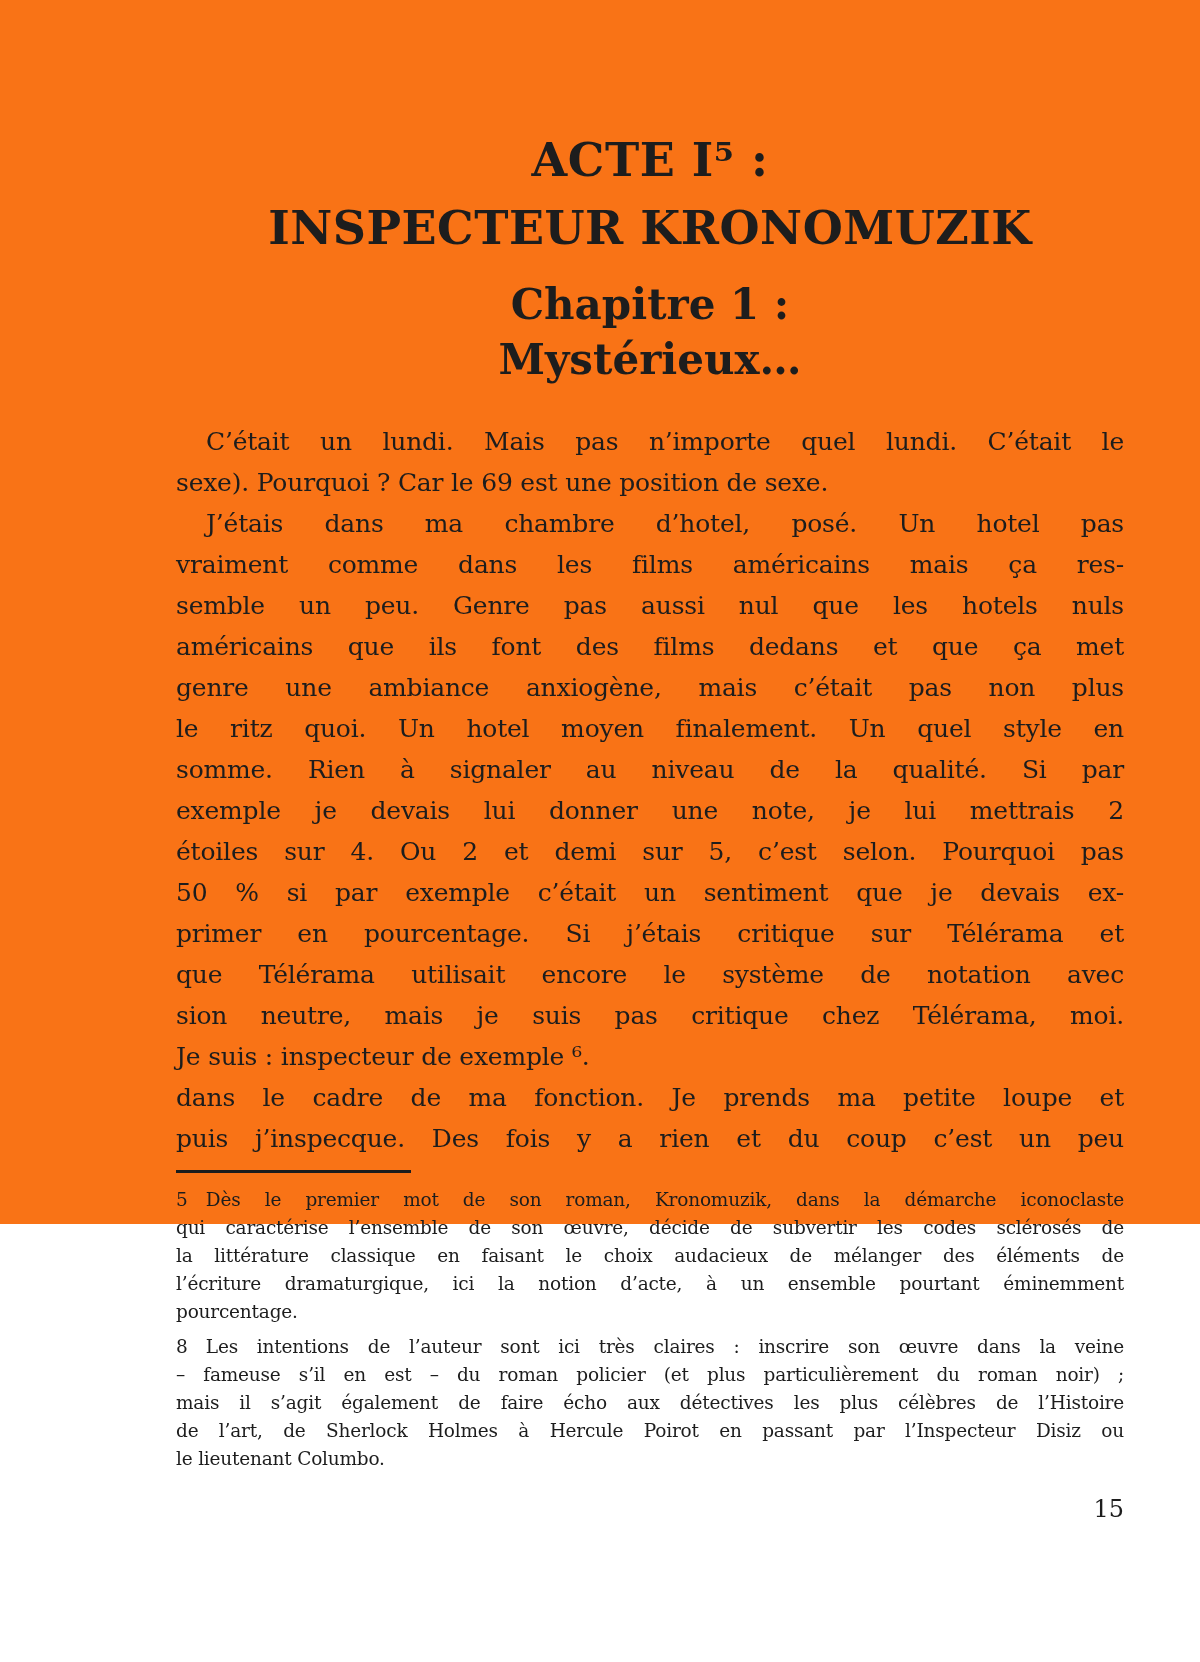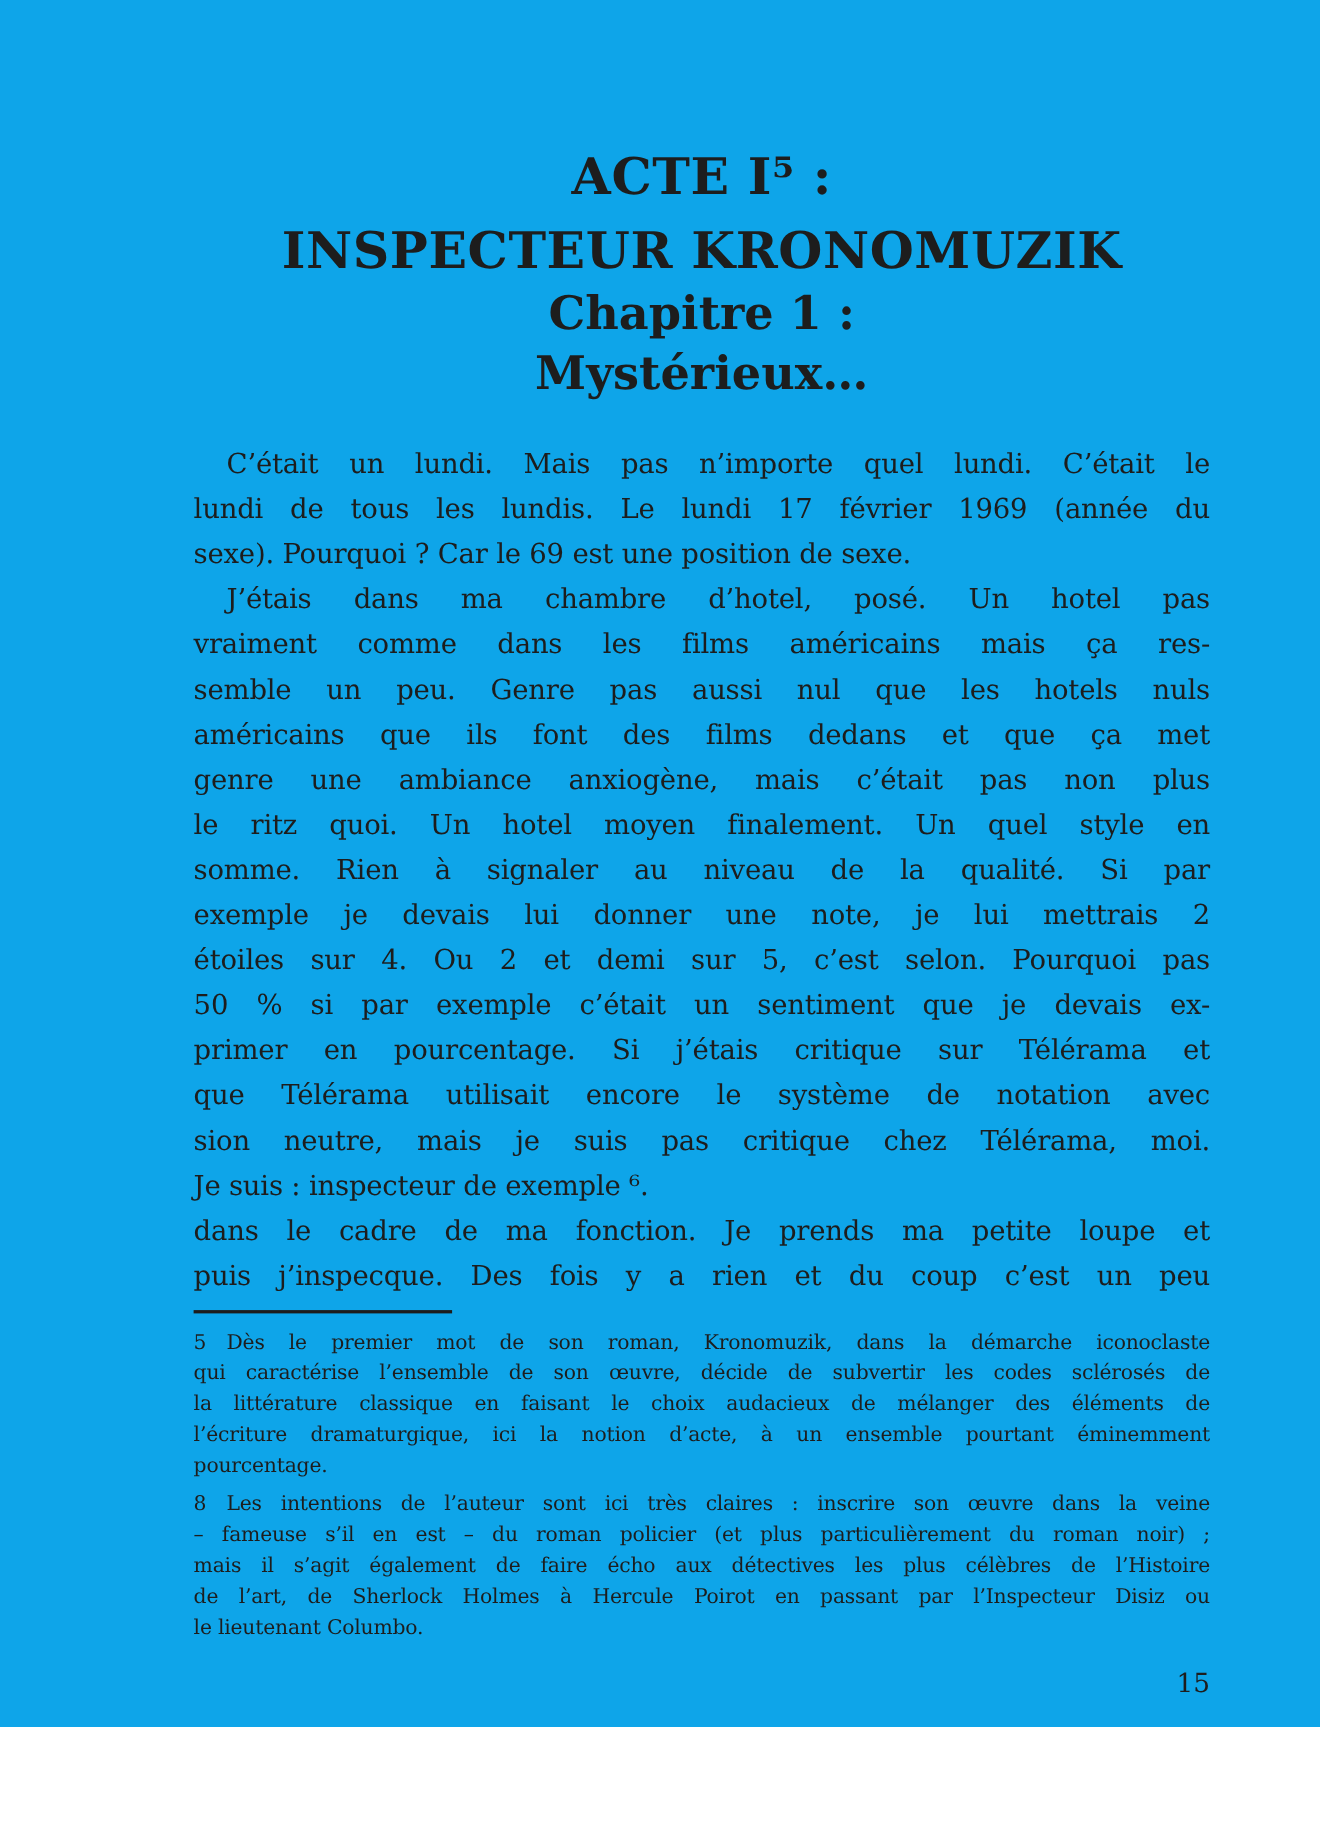--- a/index.html
+++ b/index.html
@@ -5,38 +5,38 @@
   html, body { margin: 0; padding: 0; }
   body {
     width: 1200px; height: 1662px;
     background: #ffffff;
     color: #1d1d1d;
     font-family: "DejaVu Serif", serif;
     overflow: hidden;
   }
   .sheet {
     box-sizing: border-box;
-    width: 1200px; height: 1570px;
-    padding: 134px 100px 0 176px;
-    background: #0ea5e9;
+    width: 1200px; height: 1224px;
+    padding: 134px 76px 0 176px;
+    background: #f97316;
   }
   .heading { text-align: center; }
   .t1 {
     font-weight: 700;
     font-size: 46px;
     line-height: 52px;
     letter-spacing: 0.5px;
   }
   .t1b { margin-top: 16px; }
   .t2 {
     font-weight: 700;
     font-size: 42px;
     line-height: 46px;
   }
-  .t2a { margin-top: 8px; }
+  .t2a { margin-top: 28px; }
   .t2b { margin-top: 9px; }
 
   .body-block {
     margin-top: 38px;
     font-size: 25px;
     line-height: 41px;
     letter-spacing: -0.2px;
   }
   .line {
     text-align: justify;
@@ -73,21 +73,20 @@
   <div class="heading">
     <div class="t1 t1a">ACTE I⁵ :</div>
     <div class="t1 t1b">INSPECTEUR KRONOMUZIK</div>
     <div class="t2 t2a">Chapitre 1 :</div>
     <div class="t2 t2b">Mystérieux…</div>
   </div>
 
   <div class="body-block">
       <div>
         <div class="line indent">C’était un lundi. Mais pas n’importe quel lundi. C’était le</div>
-        <div class="line">lundi de tous les lundis. Le lundi 17 février 1969 (année du</div>
         <div class="line last">sexe). Pourquoi ? Car le 69 est une position de sexe.</div>
       </div>
       <div>
         <div class="line indent">J’étais dans ma chambre d’hotel, posé. Un hotel pas</div>
         <div class="line">vraiment comme dans les films américains mais ça res-</div>
         <div class="line">semble un peu. Genre pas aussi nul que les hotels nuls</div>
         <div class="line">américains que ils font des films dedans et que ça met</div>
         <div class="line">genre une ambiance anxiogène, mais c’était pas non plus</div>
         <div class="line">le ritz quoi. Un hotel moyen finalement. Un quel style en</div>
         <div class="line">somme. Rien à signaler au niveau de la qualité. Si par</div>

